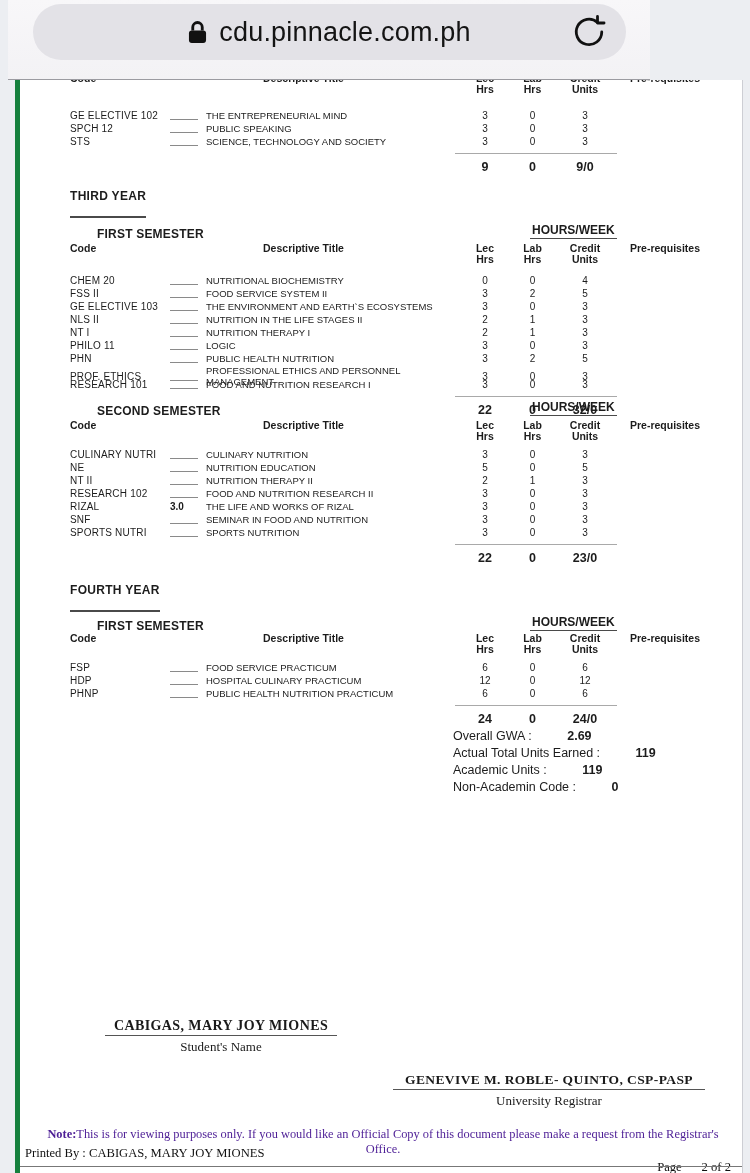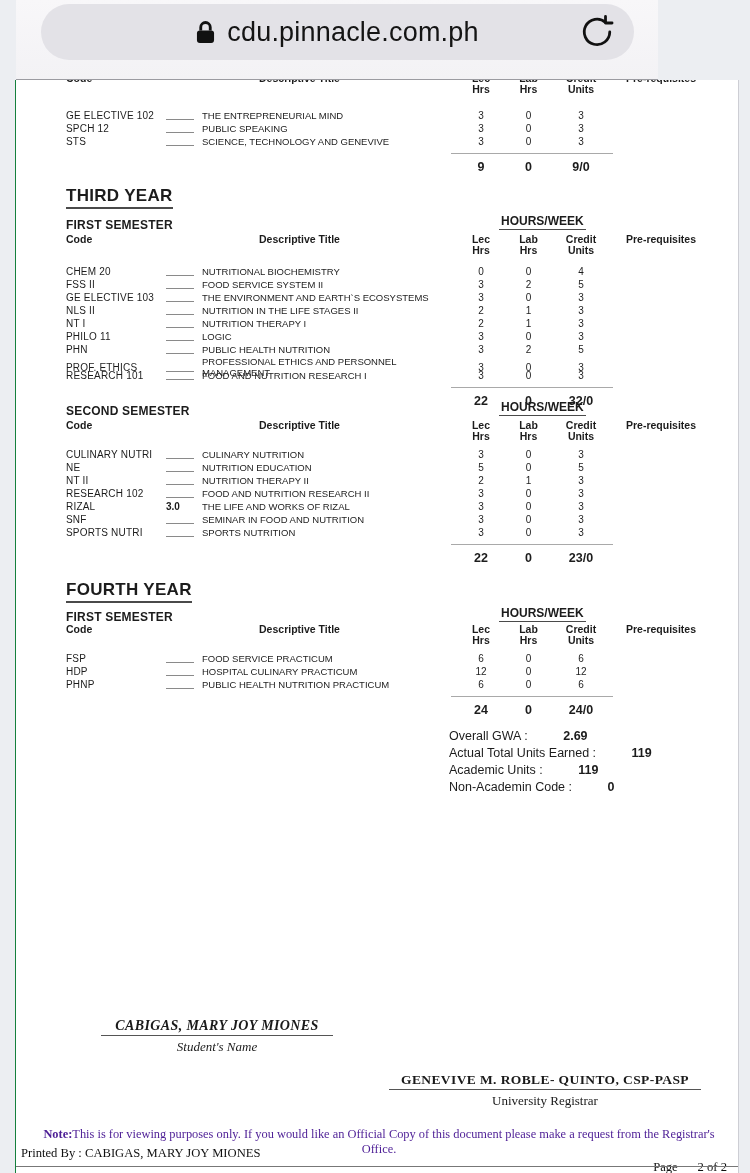--- a/index.html
+++ b/index.html
@@ -1,35 +1,35 @@
 <!DOCTYPE html>
 <html><head>
 <meta charset="utf-8">
 <style>
   html,body{margin:0;padding:0;}
   body{font-family:"Liberation Sans",sans-serif;background:#e9ebef;}
   .viewport{position:relative;width:750px;height:1173px;overflow:hidden;background:#eceef2;}
 
   
-  .chrome{position:absolute;top:0;left:16px;width:642px;height:79px;
+  .chrome{position:absolute;top:0;left:8px;width:642px;height:79px;
     background:linear-gradient(#f8f7f9,#f3f2f5);border-bottom:1px solid #9b9ba1;z-index:10;}
   .url-pill{position:absolute;top:4px;left:25px;right:24px;height:56px;border-radius:28px;
     background:#e3e2e7;display:flex;align-items:center;justify-content:center;cursor:pointer;}
   .url-text{font-size:27px;color:#141414;margin-left:12px;letter-spacing:0.2px;}
   .lock{display:flex;align-items:center;}
   .reload{position:absolute;right:20px;top:50%;transform:translateY(-50%);display:flex;align-items:center;}
 
   
   .page{position:absolute;top:80px;left:15px;width:722px;height:1093px;background:#ffffff;
-    border-left:1px solid #15803d;border-right:1px solid #cdced4;overflow:hidden;z-index:5;}
+    border-left:5px solid #15803d;border-right:1px solid #cdced4;overflow:hidden;z-index:5;}
   .sec{position:absolute;left:50px;width:645px;color:#1c1c1c;}
 
-  .year-h{display:inline-block;font-size:17px;font-weight:bold;letter-spacing:0.3px;
-    border-bottom:2px solid #4a4a4a;padding-bottom:1px;margin-bottom:6px;}
-  .sem-row{position:relative;height:15px;margin-bottom:4px;}
+  .year-h{display:inline-block;font-size:12px;font-weight:bold;letter-spacing:0.3px;
+    border-bottom:2px solid #4a4a4a;padding-bottom:13px;margin-bottom:6px;}
+  .sem-row{position:relative;height:15px;margin-bottom:4px;margin-left:27px;}
   .sem-h{font-size:12px;font-weight:bold;letter-spacing:0.2px;}
   .hours-week{position:absolute;left:433px;top:-1px;font-size:12px;font-weight:bold;
     border-bottom:1.5px solid #4a4a4a;padding:0 2px 1px 2px;}
 
   .chead{display:grid;grid-template-columns:100px 33px 257px 50px 45px 60px 100px;
     font-weight:bold;font-size:10.5px;line-height:11px;margin-bottom:9px;}
   .chead .ctr{text-align:center;}
   .h-title{text-align:center;transform:translateX(-28px);}
 
   .crow{display:grid;grid-template-columns:100px 33px 257px 50px 45px 60px 100px;
@@ -48,21 +48,21 @@
 
   
   .summary{position:absolute;top:648px;left:433px;font-size:12.5px;line-height:17px;color:#1c1c1c;}
   .summary b{font-weight:bold;margin-left:32px;}
 
   
   .sig{position:absolute;text-align:center;font-family:"Liberation Serif",serif;color:#1a1a1a;}
   .sig .name{display:block;font-weight:bold;border-bottom:1.5px solid #555;
     padding:0 4px 1px 4px;letter-spacing:0.4px;white-space:nowrap;}
   .sig .role{display:block;margin-top:3px;font-size:13px;}
-  .sig-student{top:938px;left:85px;width:232px;font-style:italic;}
+  .sig-student{top:938px;left:85px;width:232px;}
   .sig-student .name{font-size:14px;}
   .sig-registrar{top:992px;left:373px;width:312px;}
   .sig-registrar .name{font-size:13.5px;}
 
   
   .note{position:absolute;top:1047px;left:13px;width:700px;
     font-family:"Liberation Serif",serif;font-size:12.4px;color:#4c1d95;text-align:center;}
   .note b{font-weight:bold;}
   .printed{position:absolute;top:1066px;left:5px;right:11px;display:flex;
     justify-content:space-between;font-family:"Liberation Serif",serif;font-size:12.6px;color:#111;}
@@ -129,21 +129,21 @@
             <span class="c-grade"></span>
             <span class="c-title">PUBLIC SPEAKING</span>
             <span class="c-num">3</span>
             <span class="c-num">0</span>
             <span class="c-num">3</span>
             <span class="c-pre"></span>
           </div>
           <div class="crow">
             <span class="c-code">STS</span>
             <span class="c-grade"></span>
-            <span class="c-title">SCIENCE, TECHNOLOGY AND GENEVIVE</span>
+            <span class="c-title">SCIENCE, TECHNOLOGY AND SOCIETY</span>
             <span class="c-num">3</span>
             <span class="c-num">0</span>
             <span class="c-num">3</span>
             <span class="c-pre"></span>
           </div>
         </div>
       <div class="totals-line"></div>
       <div class="trow">
           <span></span>
           <span></span>

